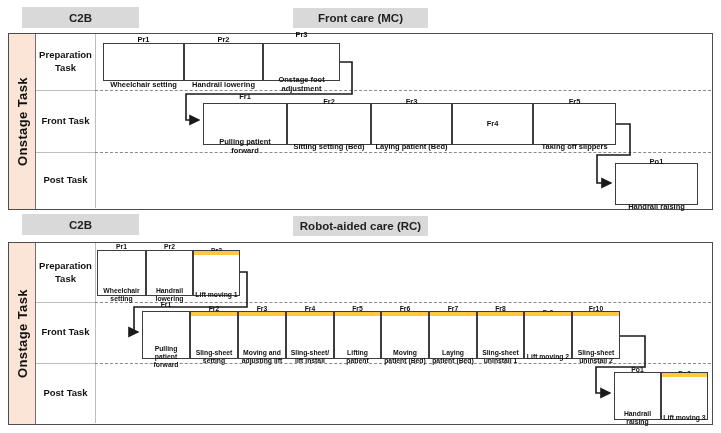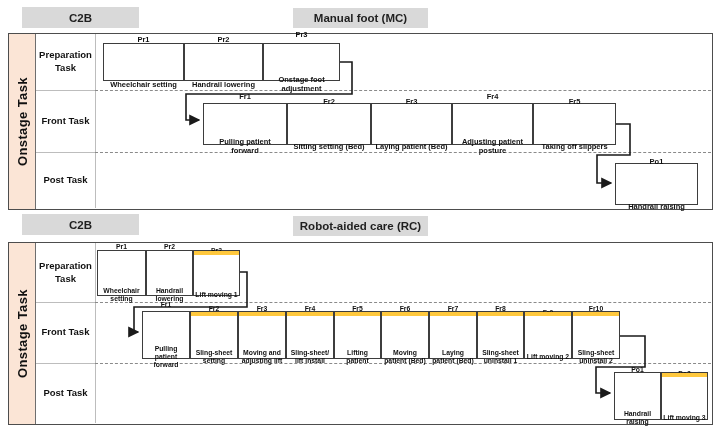--- a/index.html
+++ b/index.html
@@ -31,21 +31,21 @@
 </head>
 <body>
 
 <div id="stage">
 
   <div class="tab" style="left:22px;top:7px;width:117px;height:21px;">
       <span>C2B</span>
     </div>
 
   <div class="tab" style="left:293px;top:8px;width:135px;height:20px;">
-      <span>Manual foot (MC)</span>
+      <span>Front care (MC)</span>
     </div>
 
   <div class="frame" style="left:8px;top:33px;width:705px;height:177px;">
     <div class="strip">
       <span class="side-label">Onstage Task</span>
     </div>
     <div class="vline" style="left:86px;top:0;height:174px;"></div>
     <div class="hdiv-solid" style="left:27px;top:56px;width:59px;"></div>
     <div class="hdiv-dash" style="left:86px;top:56px;width:616px;"></div>
     <div class="hdiv-solid" style="left:27px;top:118px;width:59px;"></div>
@@ -81,21 +81,20 @@
   <div class="task-box mcbox" style="left:287px;top:103px;width:84px;height:42px;">
     <div class="code">Fr2</div>
     <div class="tname">Sitting setting (Bed)</div>
   </div>
   <div class="task-box mcbox" style="left:371px;top:103px;width:81px;height:42px;">
     <div class="code">Fr3</div>
     <div class="tname">Laying patient (Bed)</div>
   </div>
   <div class="task-box mcbox" style="left:452px;top:103px;width:81px;height:42px;">
     <div class="code">Fr4</div>
-    <div class="tname">Adjusting patient posture</div>
   </div>
   <div class="task-box mcbox" style="left:533px;top:103px;width:83px;height:42px;">
     <div class="code">Fr5</div>
     <div class="tname">Taking off slippers</div>
   </div>
 
   <div class="task-box mcbox" style="left:615px;top:163px;width:83px;height:42px;">
     <div class="code">Po1</div>
     <div class="tname">Handrail raising</div>
   </div>

